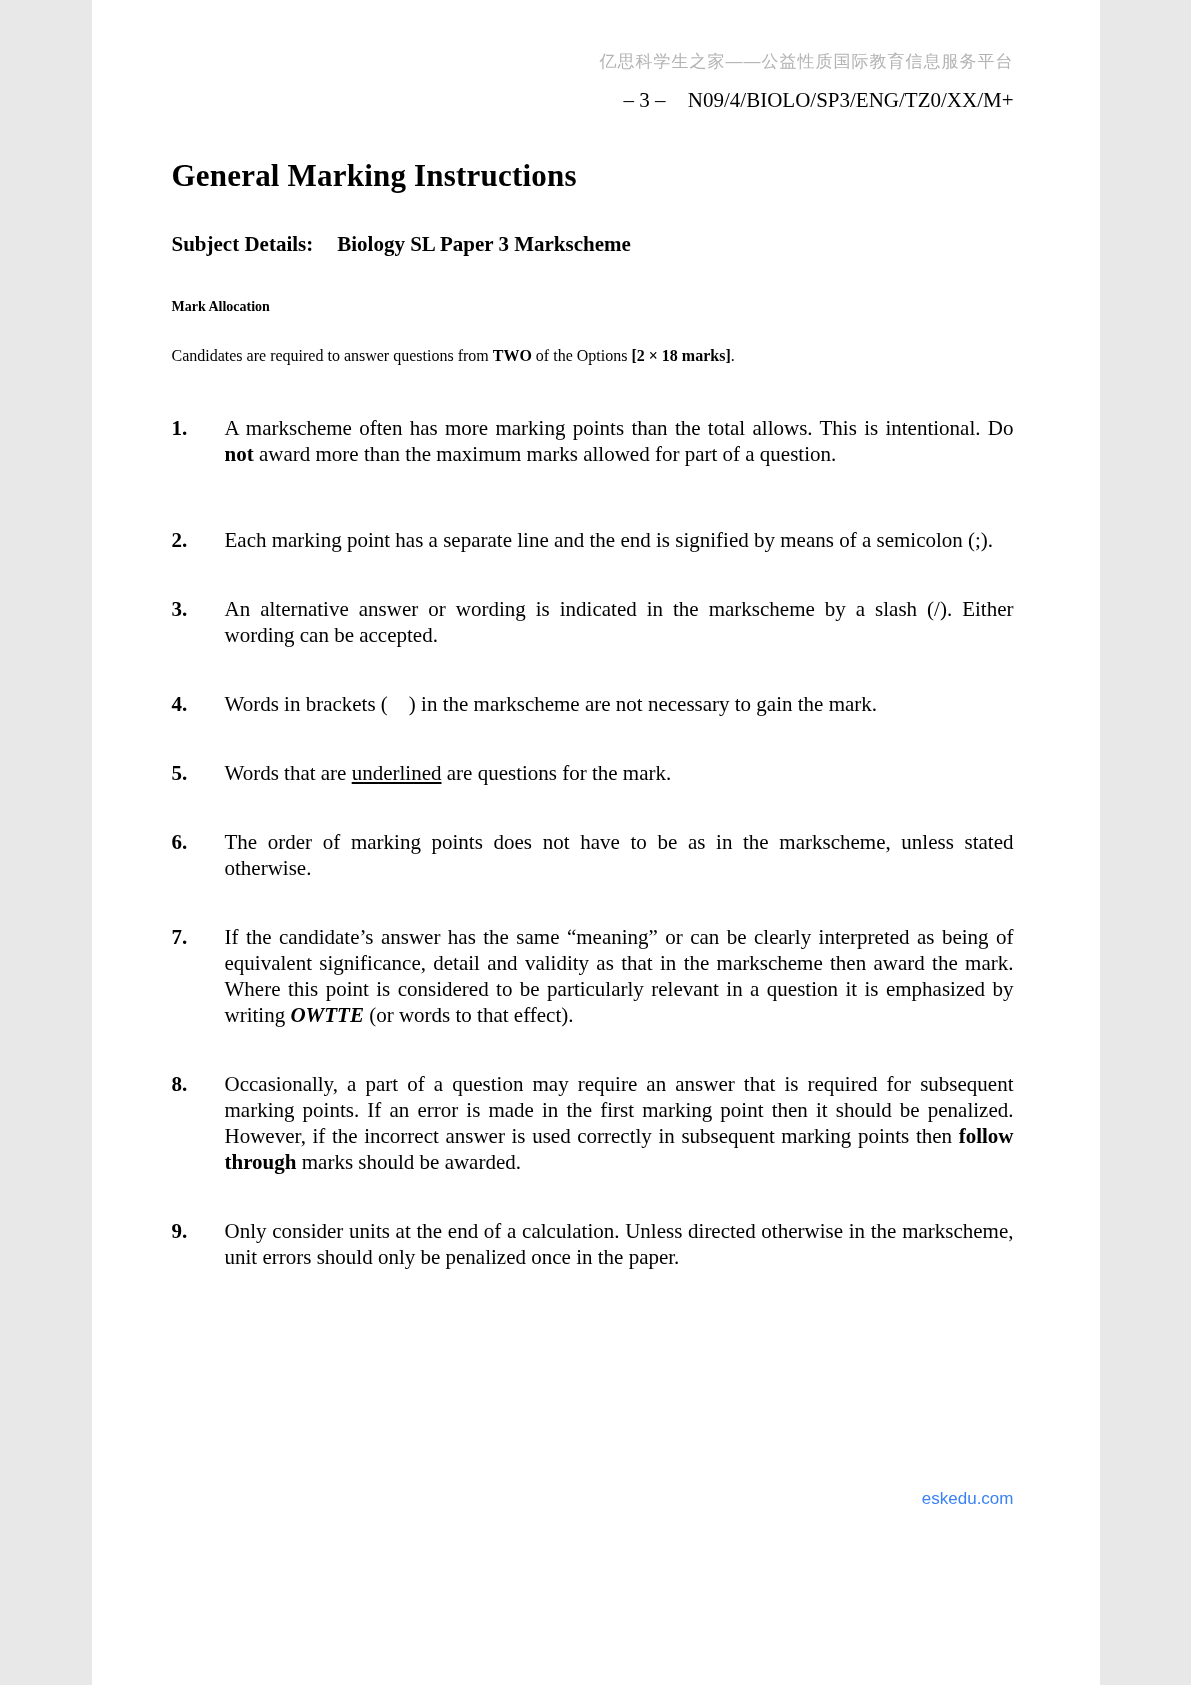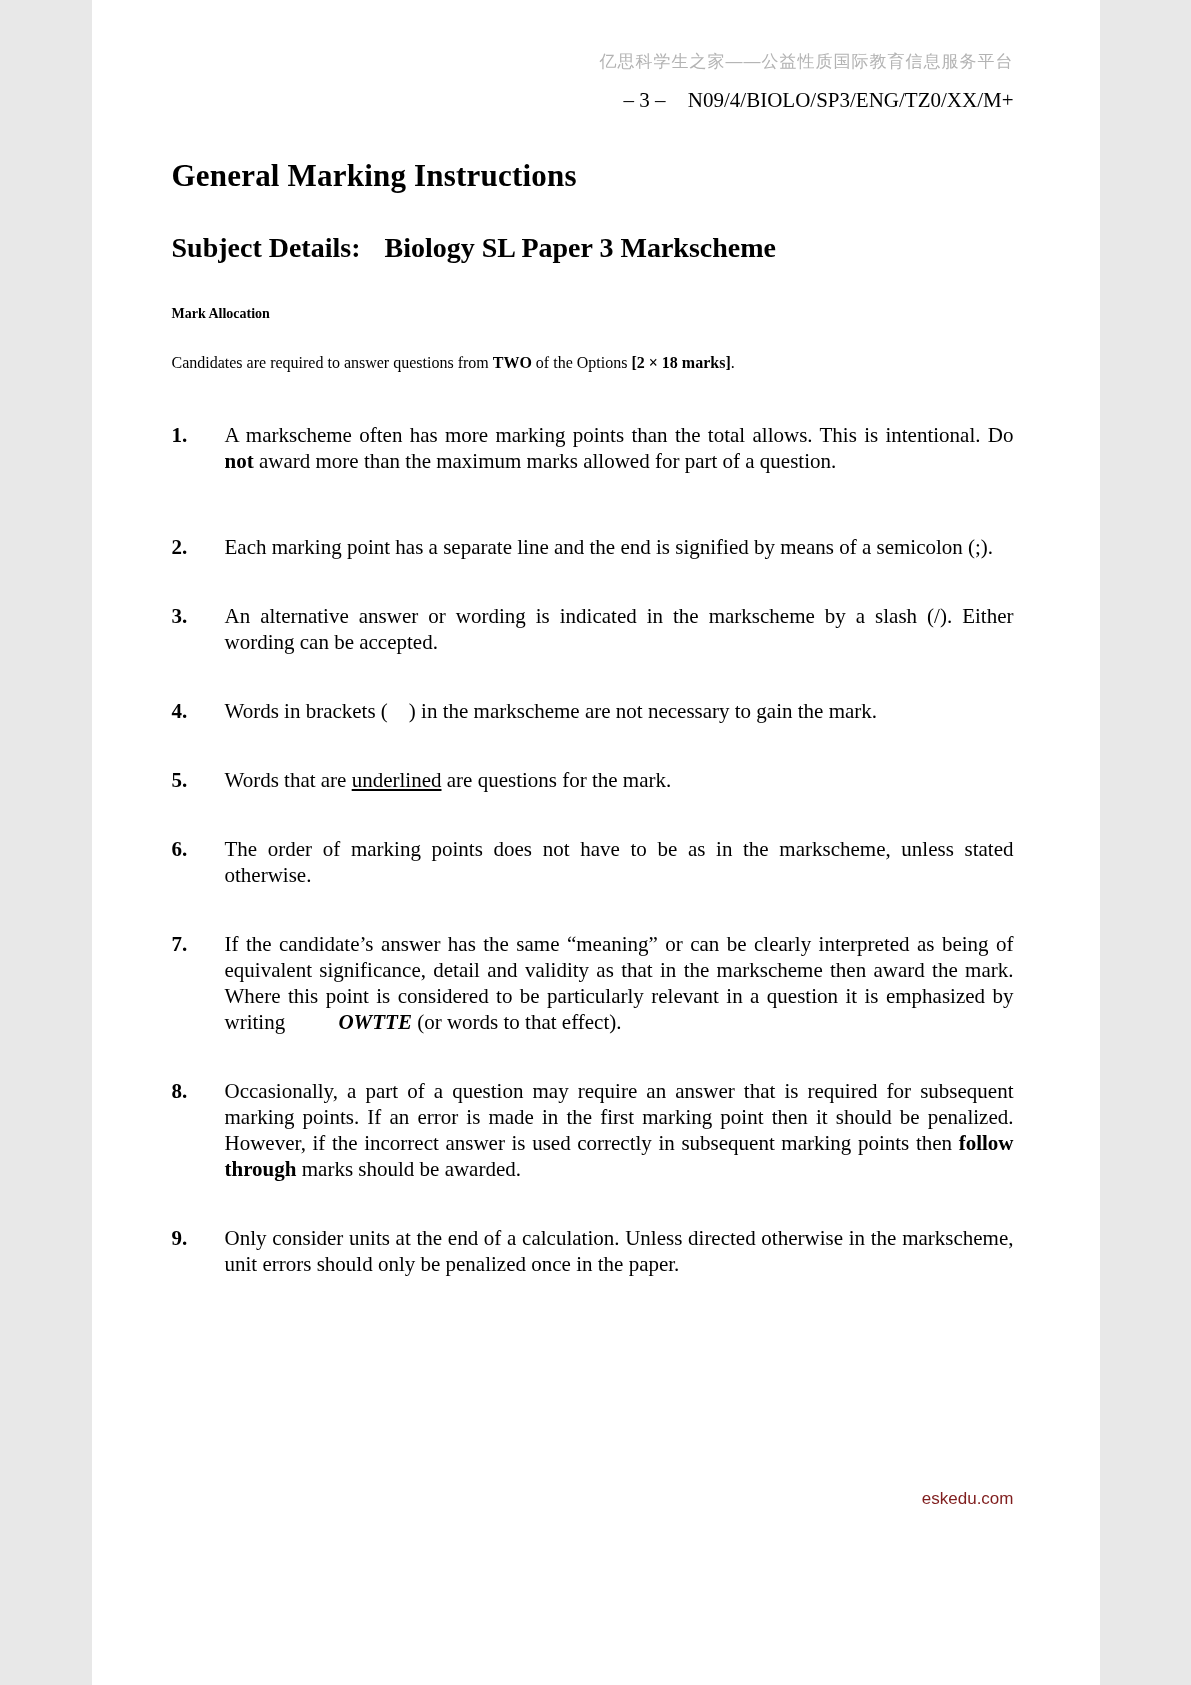--- a/index.html
+++ b/index.html
@@ -46,58 +46,58 @@
     left: 80px;
     right: 86px;
   }
   h1.title {
     font-size: 31px;
     font-weight: bold;
     margin: 0 0 38px 0;
     letter-spacing: 0.2px;
   }
   .subject-line {
-    font-size: 28px;
+    font-size: 21px;
     font-weight: bold;
     margin: 0 0 42px 0;
   }
   .subject-line .subject-value { margin-left: 24px; }
   .section-heading {
     font-size: 14px;
     font-weight: bold;
     margin: 0 0 28px 0;
   }
   .alloc {
     font-size: 16px;
     line-height: 26px;
     margin: 0 0 46px 0;
   }
   .b  { font-weight: bold; }
   .u  { text-decoration: underline; }
-  .bi { font-weight: bold; font-style: italic; margin-left: 48px; }
+  .bi { font-weight: bold; font-style: italic; }
   .item {
     display: flex;
     margin: 0 0 43px 0;
     font-size: 21px;
     line-height: 26px;
   }
   .item .num {
     flex: 0 0 53px;
     font-weight: bold;
   }
   .item .txt {
     flex: 1 1 auto;
     text-align: justify;
   }
   .wm-bottom {
     position: absolute;
     top: 1489px;
     right: 86px;
     font-size: 17px;
-    color: #7f1d1d;
+    color: #3b82f6;
     font-family: "Liberation Sans", sans-serif;
   }
 </style>
 </head>
 <body>
 
 <div class="page">
 
   <div class="wm-top">亿思科学生之家——公益性质国际教育信息服务平台</div>
 

